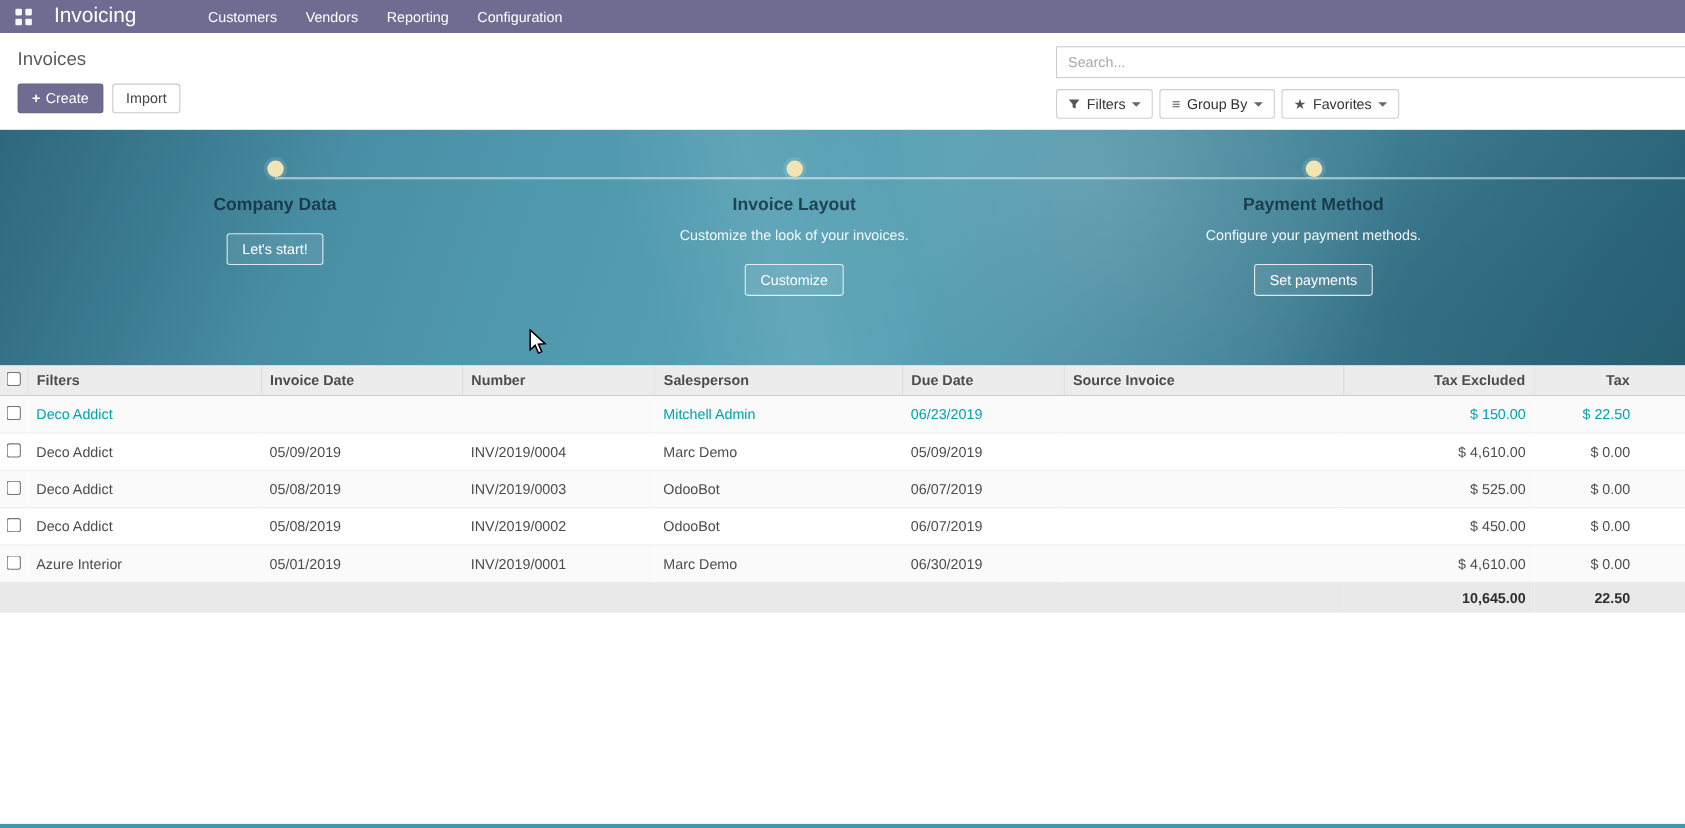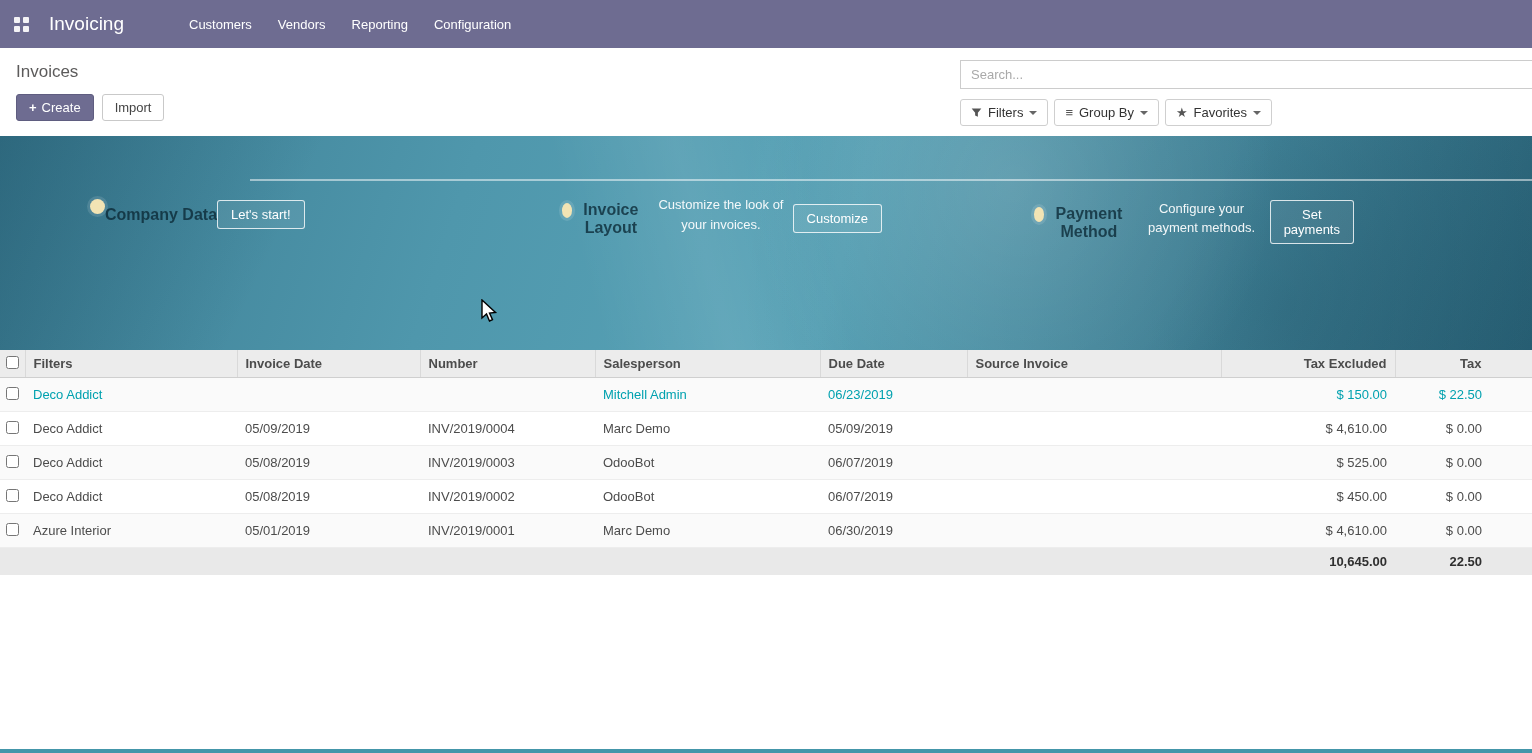--- a/index.html
+++ b/index.html
@@ -7,21 +7,21 @@
   body {
     font-family: "Liberation Sans", sans-serif;
     background: #fff;
     color: #4c4c4c;
     position: relative;
     overflow: hidden;
   }
 
   
   .navbar {
-    height: 48px;
+    height: 30px;
     background: #6e6c91;
     display: flex;
     align-items: center;
     padding: 0 14px;
     color: #fff;
   }
   .apps-icon {
     width: 15px; height: 15px;
     display: grid;
     grid-template-columns: 6px 6px;
@@ -140,24 +140,24 @@
   }
   .steps-line {
     position: absolute;
     top: 173px; 
     left: 250px; right: 0;
     height: 2px;
     background: rgba(255,255,255,.5);
   }
   .step {
     position: absolute;
-    top: 48px;
+    top: 28px;
     width: 320px;
     display: flex;
-    flex-direction: row;
+    flex-direction: column;
     align-items: center;
     text-align: center;
     z-index: 2;
   }
   .step .dot {
     width: 15px; height: 15px;
     border-radius: 50%;
     background: #f2e4b4;
     box-shadow: 0 0 0 3px rgba(255,255,255,.12);
   }

